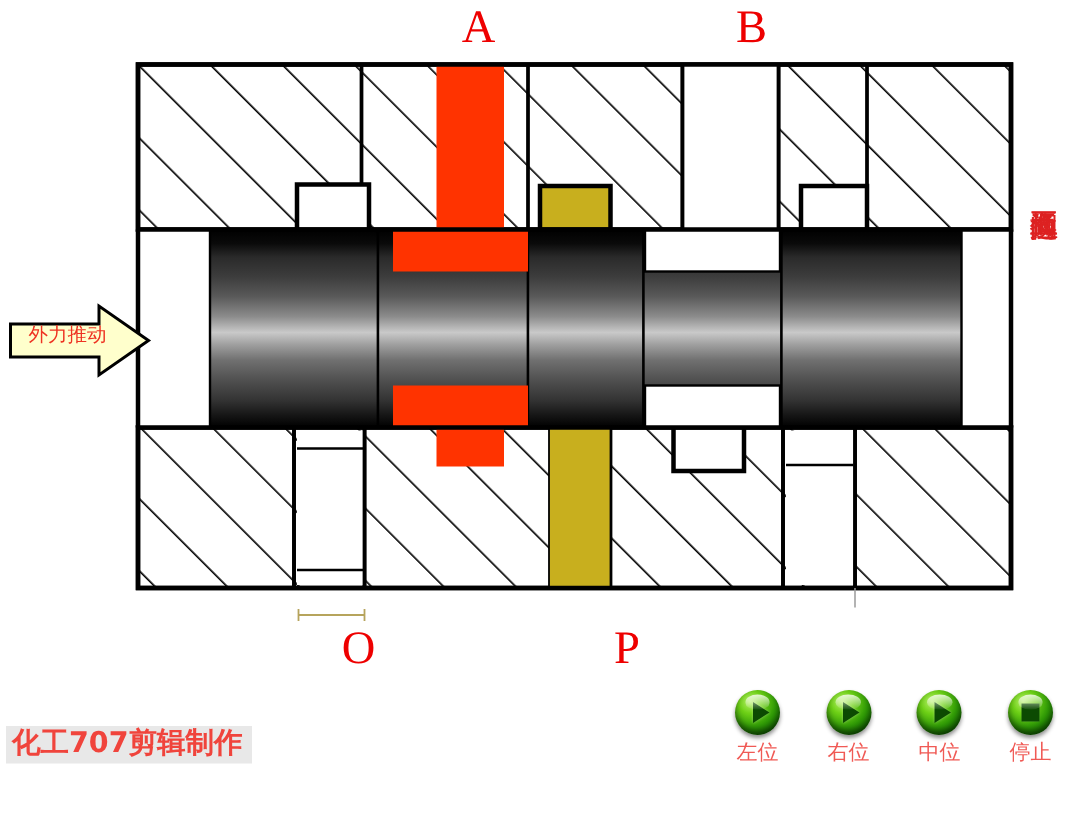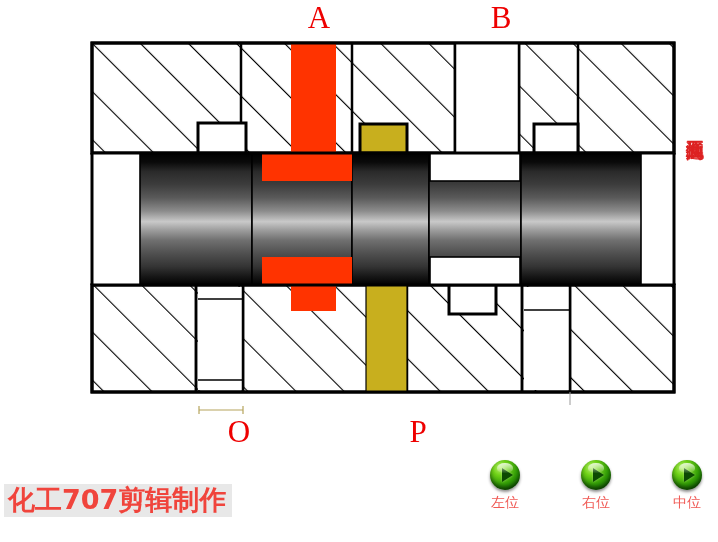--- a/index.html
+++ b/index.html
@@ -50,21 +50,21 @@
     white-space: nowrap;
   }
 
   .watermark {
     position: absolute;
     left: 4px;
     top: 484px;
     background: #e8e8e8;
     color: #f0443c;
     font-family: "DejaVu Sans", sans-serif;
-    font-size: 27px;
+    font-size: 19px;
     font-weight: bold;
     padding: 2px 6px 3px 4px;
     letter-spacing: 0px;
     line-height: 1.05;
     white-space: nowrap;
   }
 
   .force-arrow {
     position: absolute;
     left: 4px;
@@ -266,20 +266,26 @@
     <line x1="570" y1="392" x2="570" y2="405" stroke="#9a9a9a" stroke-width="1"></line>
   </svg>
 
   <div class="port-label" id="label-A">A</div>
   <div class="port-label" id="label-B">B</div>
   <div class="port-label" id="label-O">O</div>
   <div class="port-label" id="label-P">P</div>
 
   <div class="vertical-caption">三位五通换向阀</div>
 
+  <div class="force-arrow">
+    <svg width="98" height="56" viewBox="0 0 98 56">
+      <path d="M 3,17 L 62,17 L 62,5 L 95,28 L 62,51 L 62,39 L 3,39 Z" fill="#FFFFCC" stroke="#000000" stroke-width="2"></path>
+    </svg>
+    <div class="fa-text">外力推动</div>
+  </div>
 
   <div class="watermark">化工707剪辑制作</div>
 
   <div class="controls">
 
     <div class="ctrl-btn">
       <div class="ctrl-orb">
         <div class="ctrl-glyph">
           <div class="glyph-play"></div>
         </div>
@@ -298,16 +304,24 @@
 
     <div class="ctrl-btn">
       <div class="ctrl-orb">
         <div class="ctrl-glyph">
           <div class="glyph-play"></div>
         </div>
       </div>
       <div class="ctrl-label">中位</div>
     </div>
 
+    <div class="ctrl-btn">
+      <div class="ctrl-orb">
+        <div class="ctrl-glyph">
+          <div class="glyph-stop"></div>
+        </div>
+      </div>
+      <div class="ctrl-label">停止</div>
+    </div>
 
   </div>
 
 </div>
 
 </body></html>

